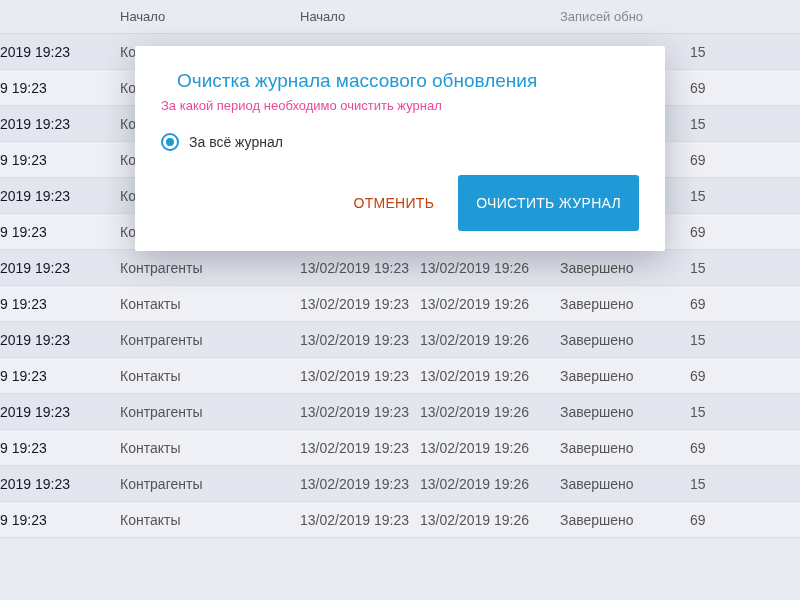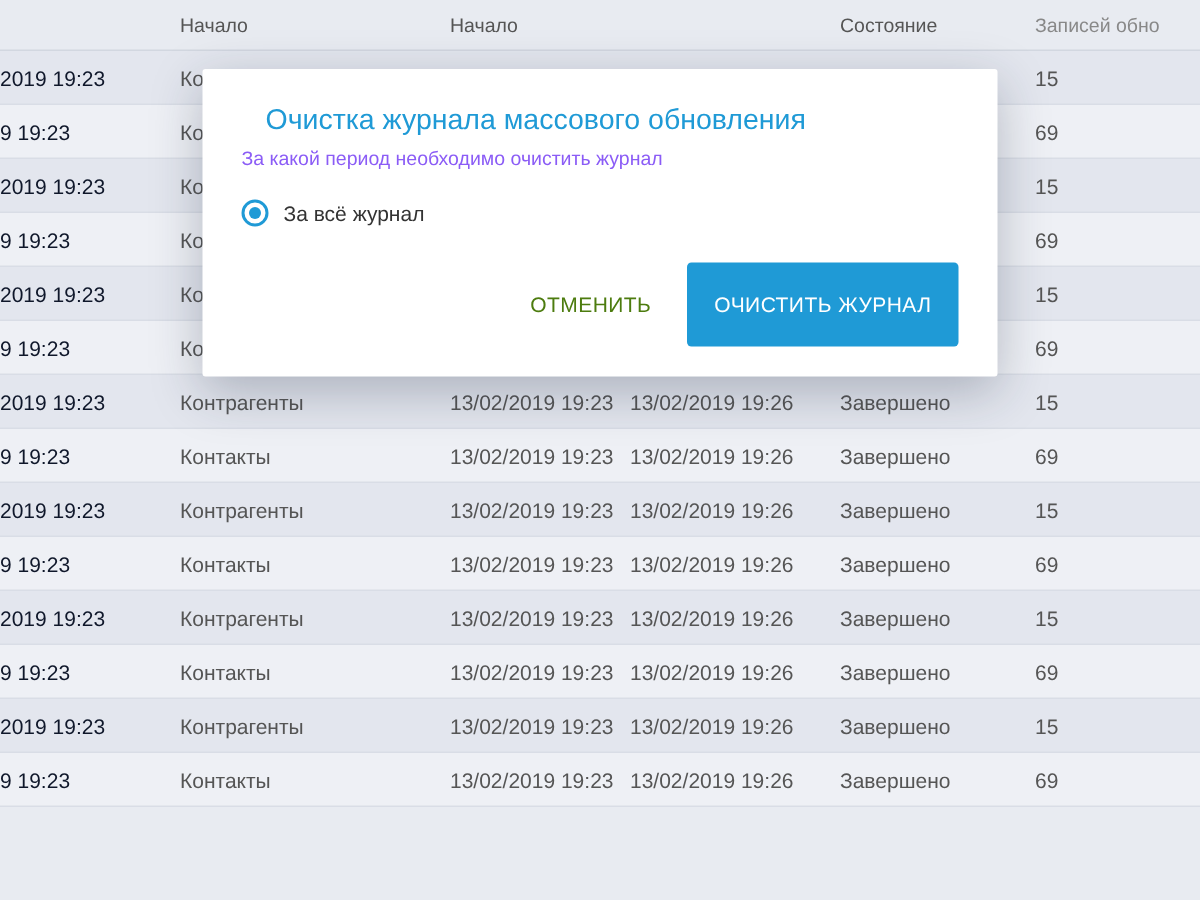--- a/index.html
+++ b/index.html
@@ -60,21 +60,21 @@
     padding: 24px 26px 20px 26px;
   }
   .dlg-title {
     color: #1f9ad6;
     font-size: 19px;
     font-weight: 400;
     margin-bottom: 6px;
     margin-left: 16px;
   }
   .dlg-sub {
-    color: #8b5cf6;
+    color: #ec4899;
     font-size: 13px;
     margin-bottom: 20px;
   }
   .radio-row {
     display: flex;
     align-items: center;
     margin-bottom: 14px;
     font-size: 14px;
     color: #333;
   }
@@ -114,21 +114,21 @@
   .dlg-actions {
     display: flex;
     justify-content: flex-end;
     gap: 18px;
     margin-top: 24px;
     align-items: center;
   }
   .btn-flat {
     background: none;
     border: none;
-    color: #4d7c0f;
+    color: #c2410c;
     font-size: 14px;
     font-weight: 500;
     letter-spacing: 0.3px;
     cursor: pointer;
     padding: 8px 6px;
   }
   .btn-primary {
     background: #1f9ad6;
     border: none;
     color: #fff;
@@ -143,21 +143,20 @@
 </style>
 </head>
 <body>
 
 <div class="table-wrap">
   <div class="thead">
     <div class="col-created"></div>
     <div class="col-obj">Начало</div>
     <div class="col-start">Начало</div>
     <div class="col-end"></div>
-    <div class="col-state">Состояние</div>
     <div class="col-count">Записей обно</div>
   </div>
   <div id="tbody">
       <div class="row">
         <div class="col-created">2019 19:23</div>
         <div class="col-obj">Контрагенты</div>
         <div class="col-start">13/02/2019 19:23</div>
         <div class="col-end">13/02/2019 19:26</div>
         <div class="col-state">Завершено</div>
         <div class="col-count">15</div>

